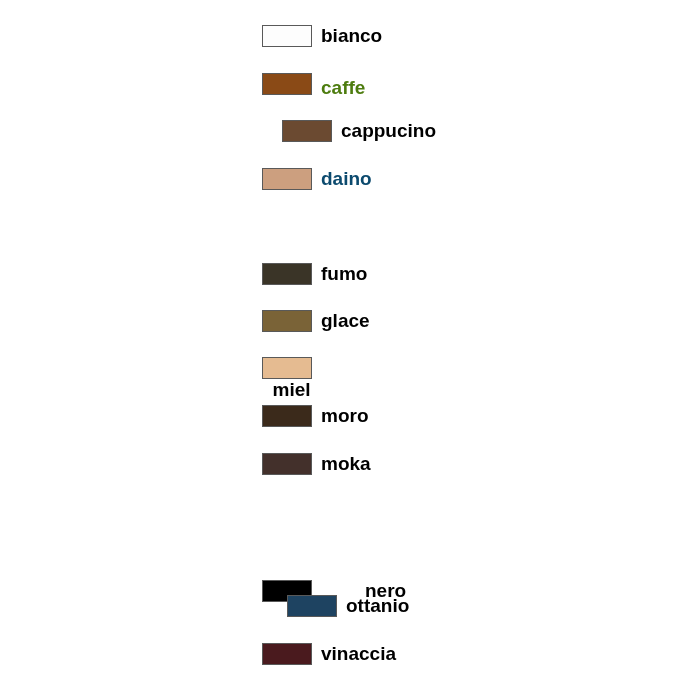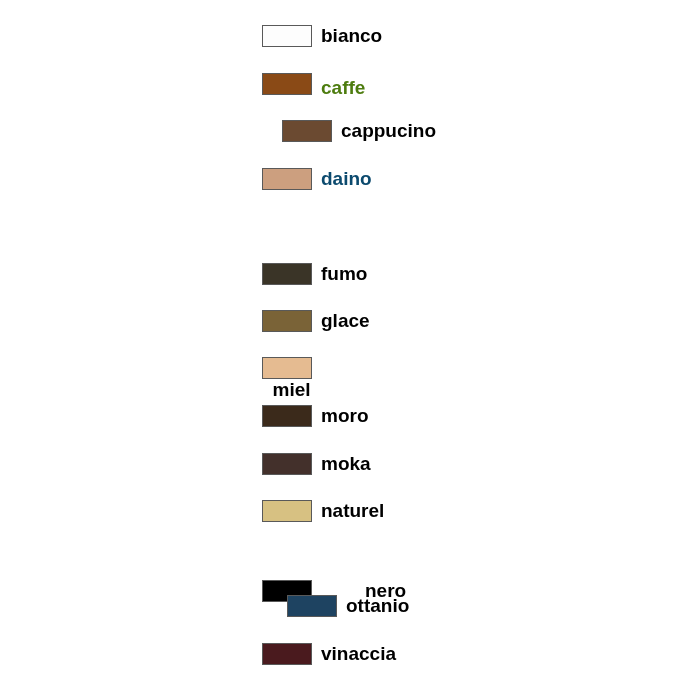--- a/index.html
+++ b/index.html
@@ -78,24 +78,20 @@
       <span class="swatch-label" style="color: rgb(0, 0, 0);">miel</span>
     </div>
     <div class="legend-row" style="top: 404px;">
       <div class="swatch" style="background-color: rgb(59, 42, 27); border-color: rgb(89, 89, 89);"></div>
       <span class="swatch-label" style="color: rgb(0, 0, 0);">moro</span>
     </div>
     <div class="legend-row" style="top: 451.5px;">
       <div class="swatch" style="background-color: rgb(67, 48, 43); border-color: rgb(89, 89, 89);"></div>
       <span class="swatch-label" style="color: rgb(0, 0, 0);">moka</span>
     </div>
-    <div class="legend-row" style="top: 499px;">
-      <div class="swatch" style="background-color: rgb(215, 193, 130); border-color: rgb(89, 89, 89);"></div>
-      <span class="swatch-label" style="color: rgb(0, 0, 0);">naturel</span>
-    </div>
     <div class="legend-row" style="top: 579px; gap: 44px;">
       <div class="swatch" style="background-color: rgb(0, 0, 0); border-color: rgb(89, 89, 89);"></div>
       <span class="swatch-label" style="color: rgb(0, 0, 0);">nero</span>
     </div>
     <div class="legend-row" style="top: 594px; padding-left: 25px;">
       <div class="swatch" style="background-color: rgb(30, 67, 97); border-color: rgb(89, 89, 89);"></div>
       <span class="swatch-label" style="color: rgb(0, 0, 0);">ottanio</span>
     </div>
     <div class="legend-row" style="top: 641.5px;">
       <div class="swatch" style="background-color: rgb(74, 26, 30); border-color: rgb(89, 89, 89);"></div>

